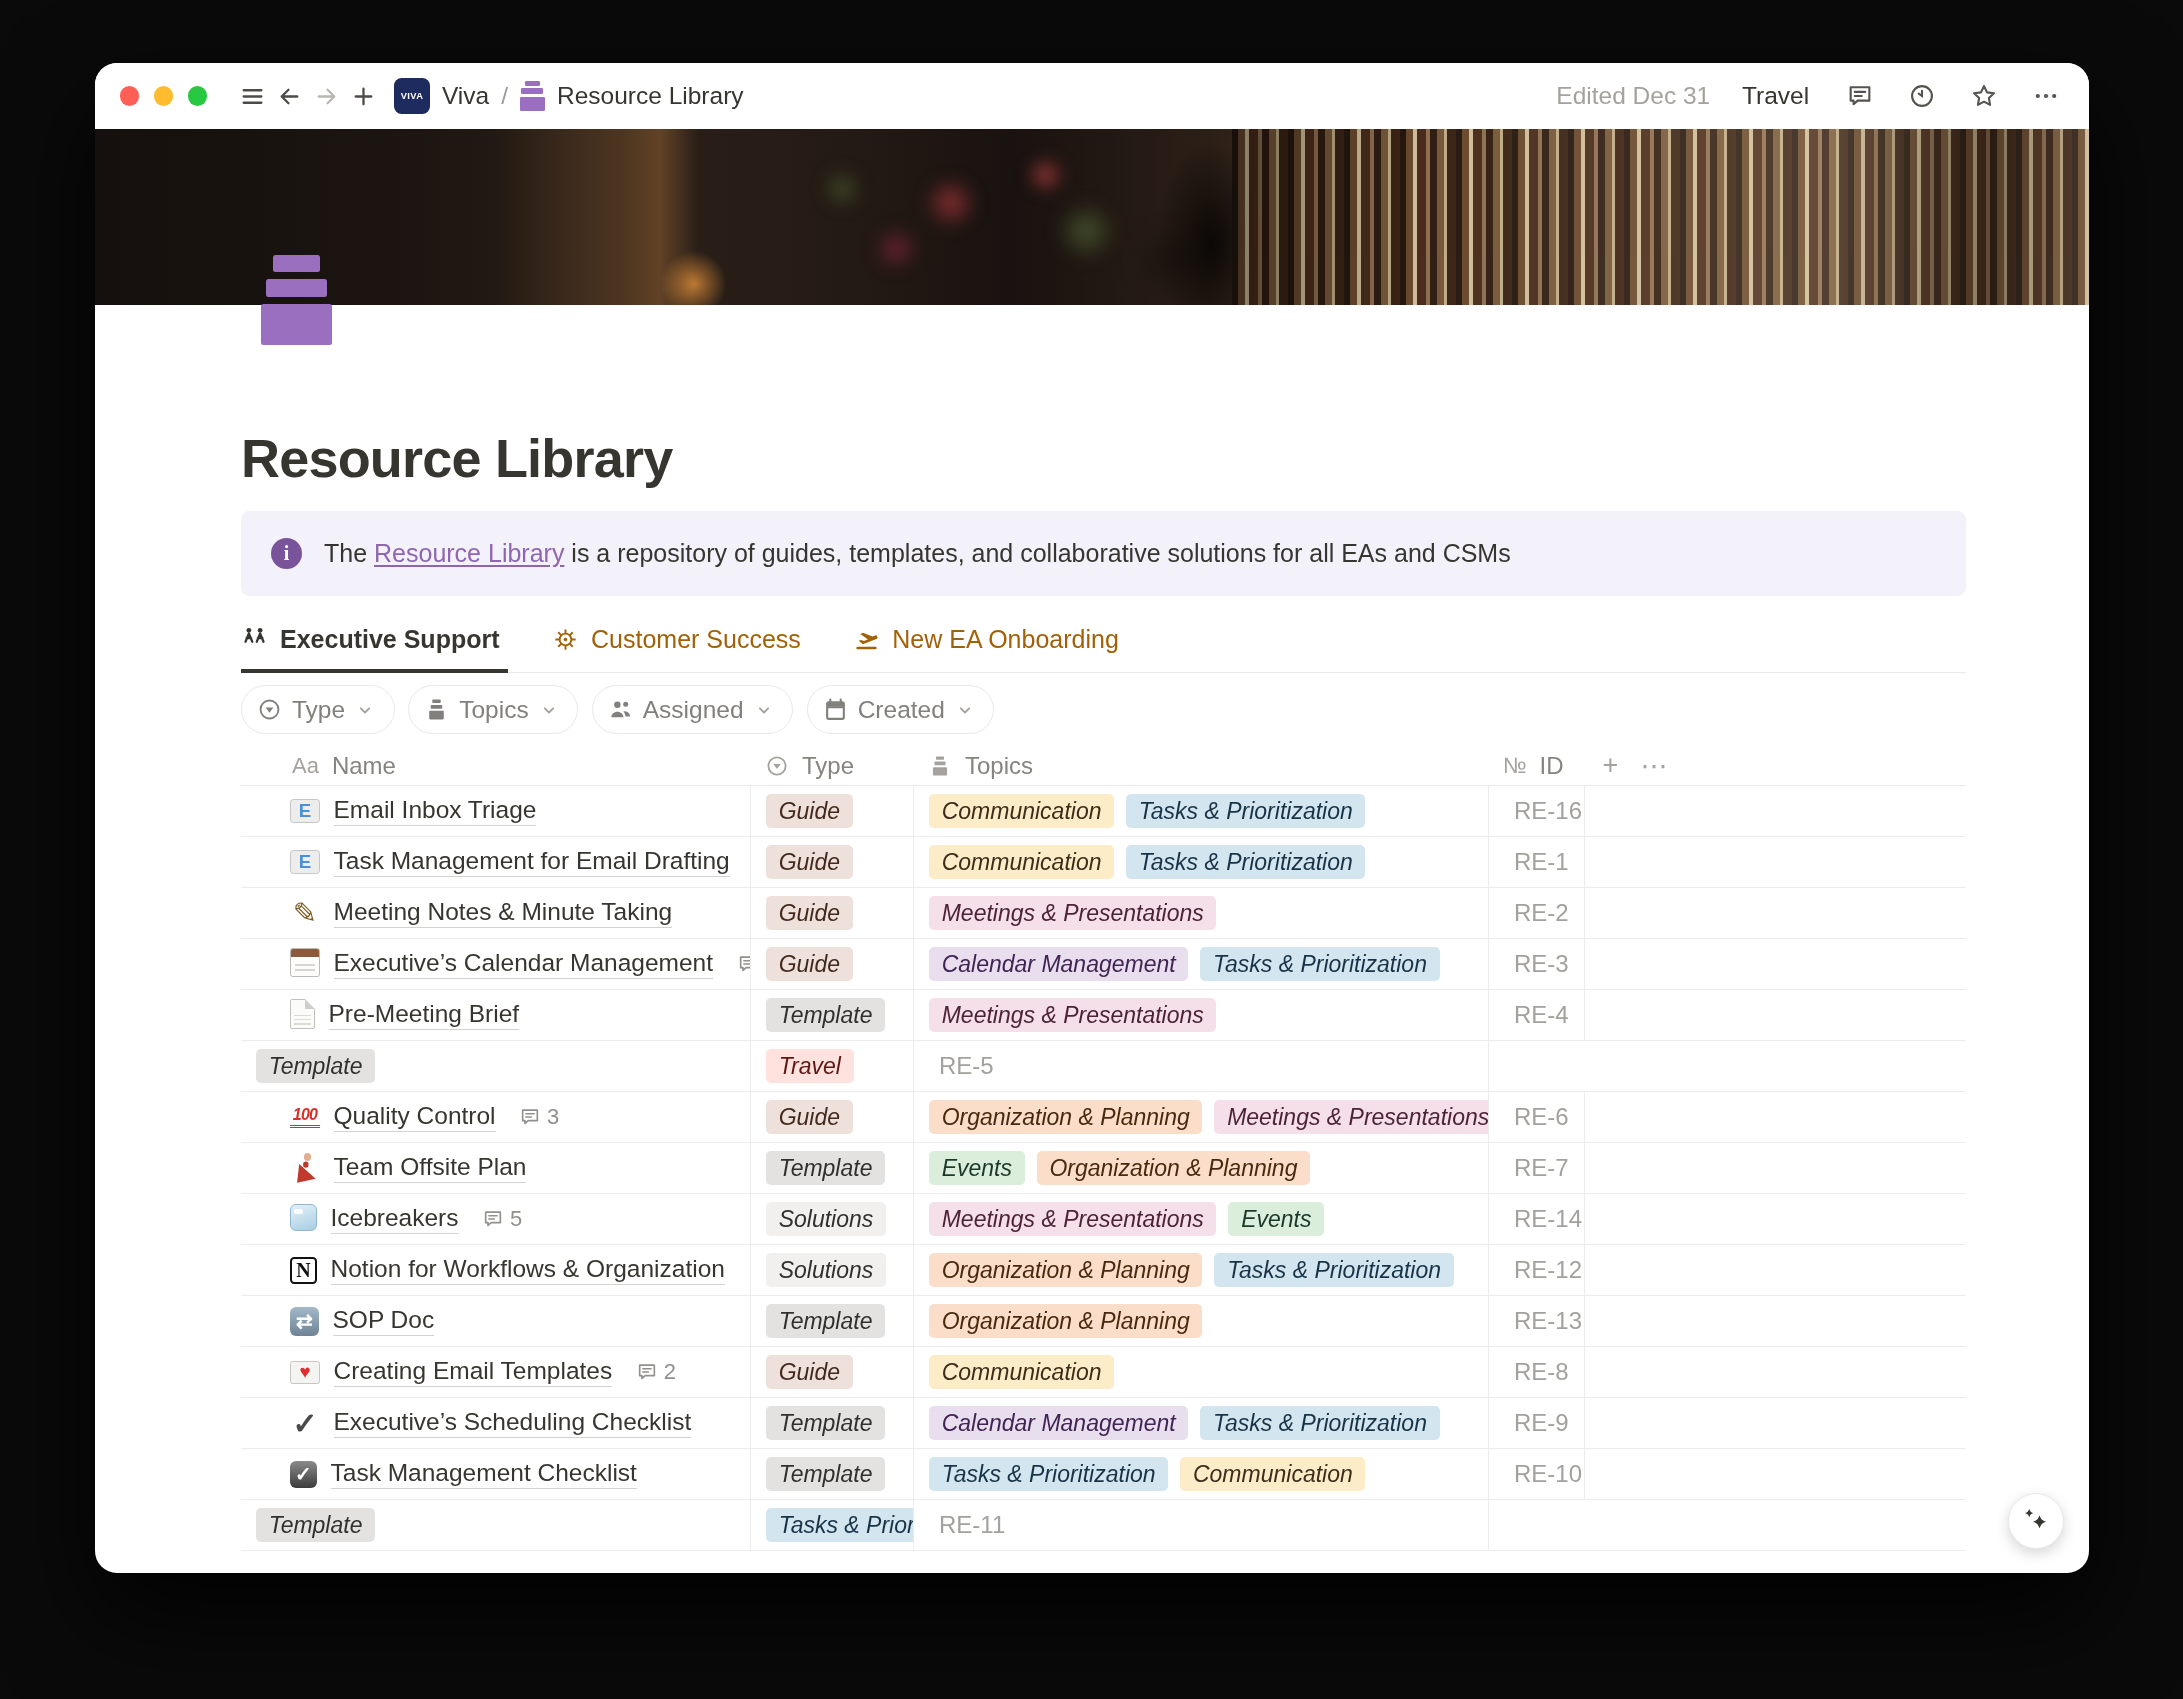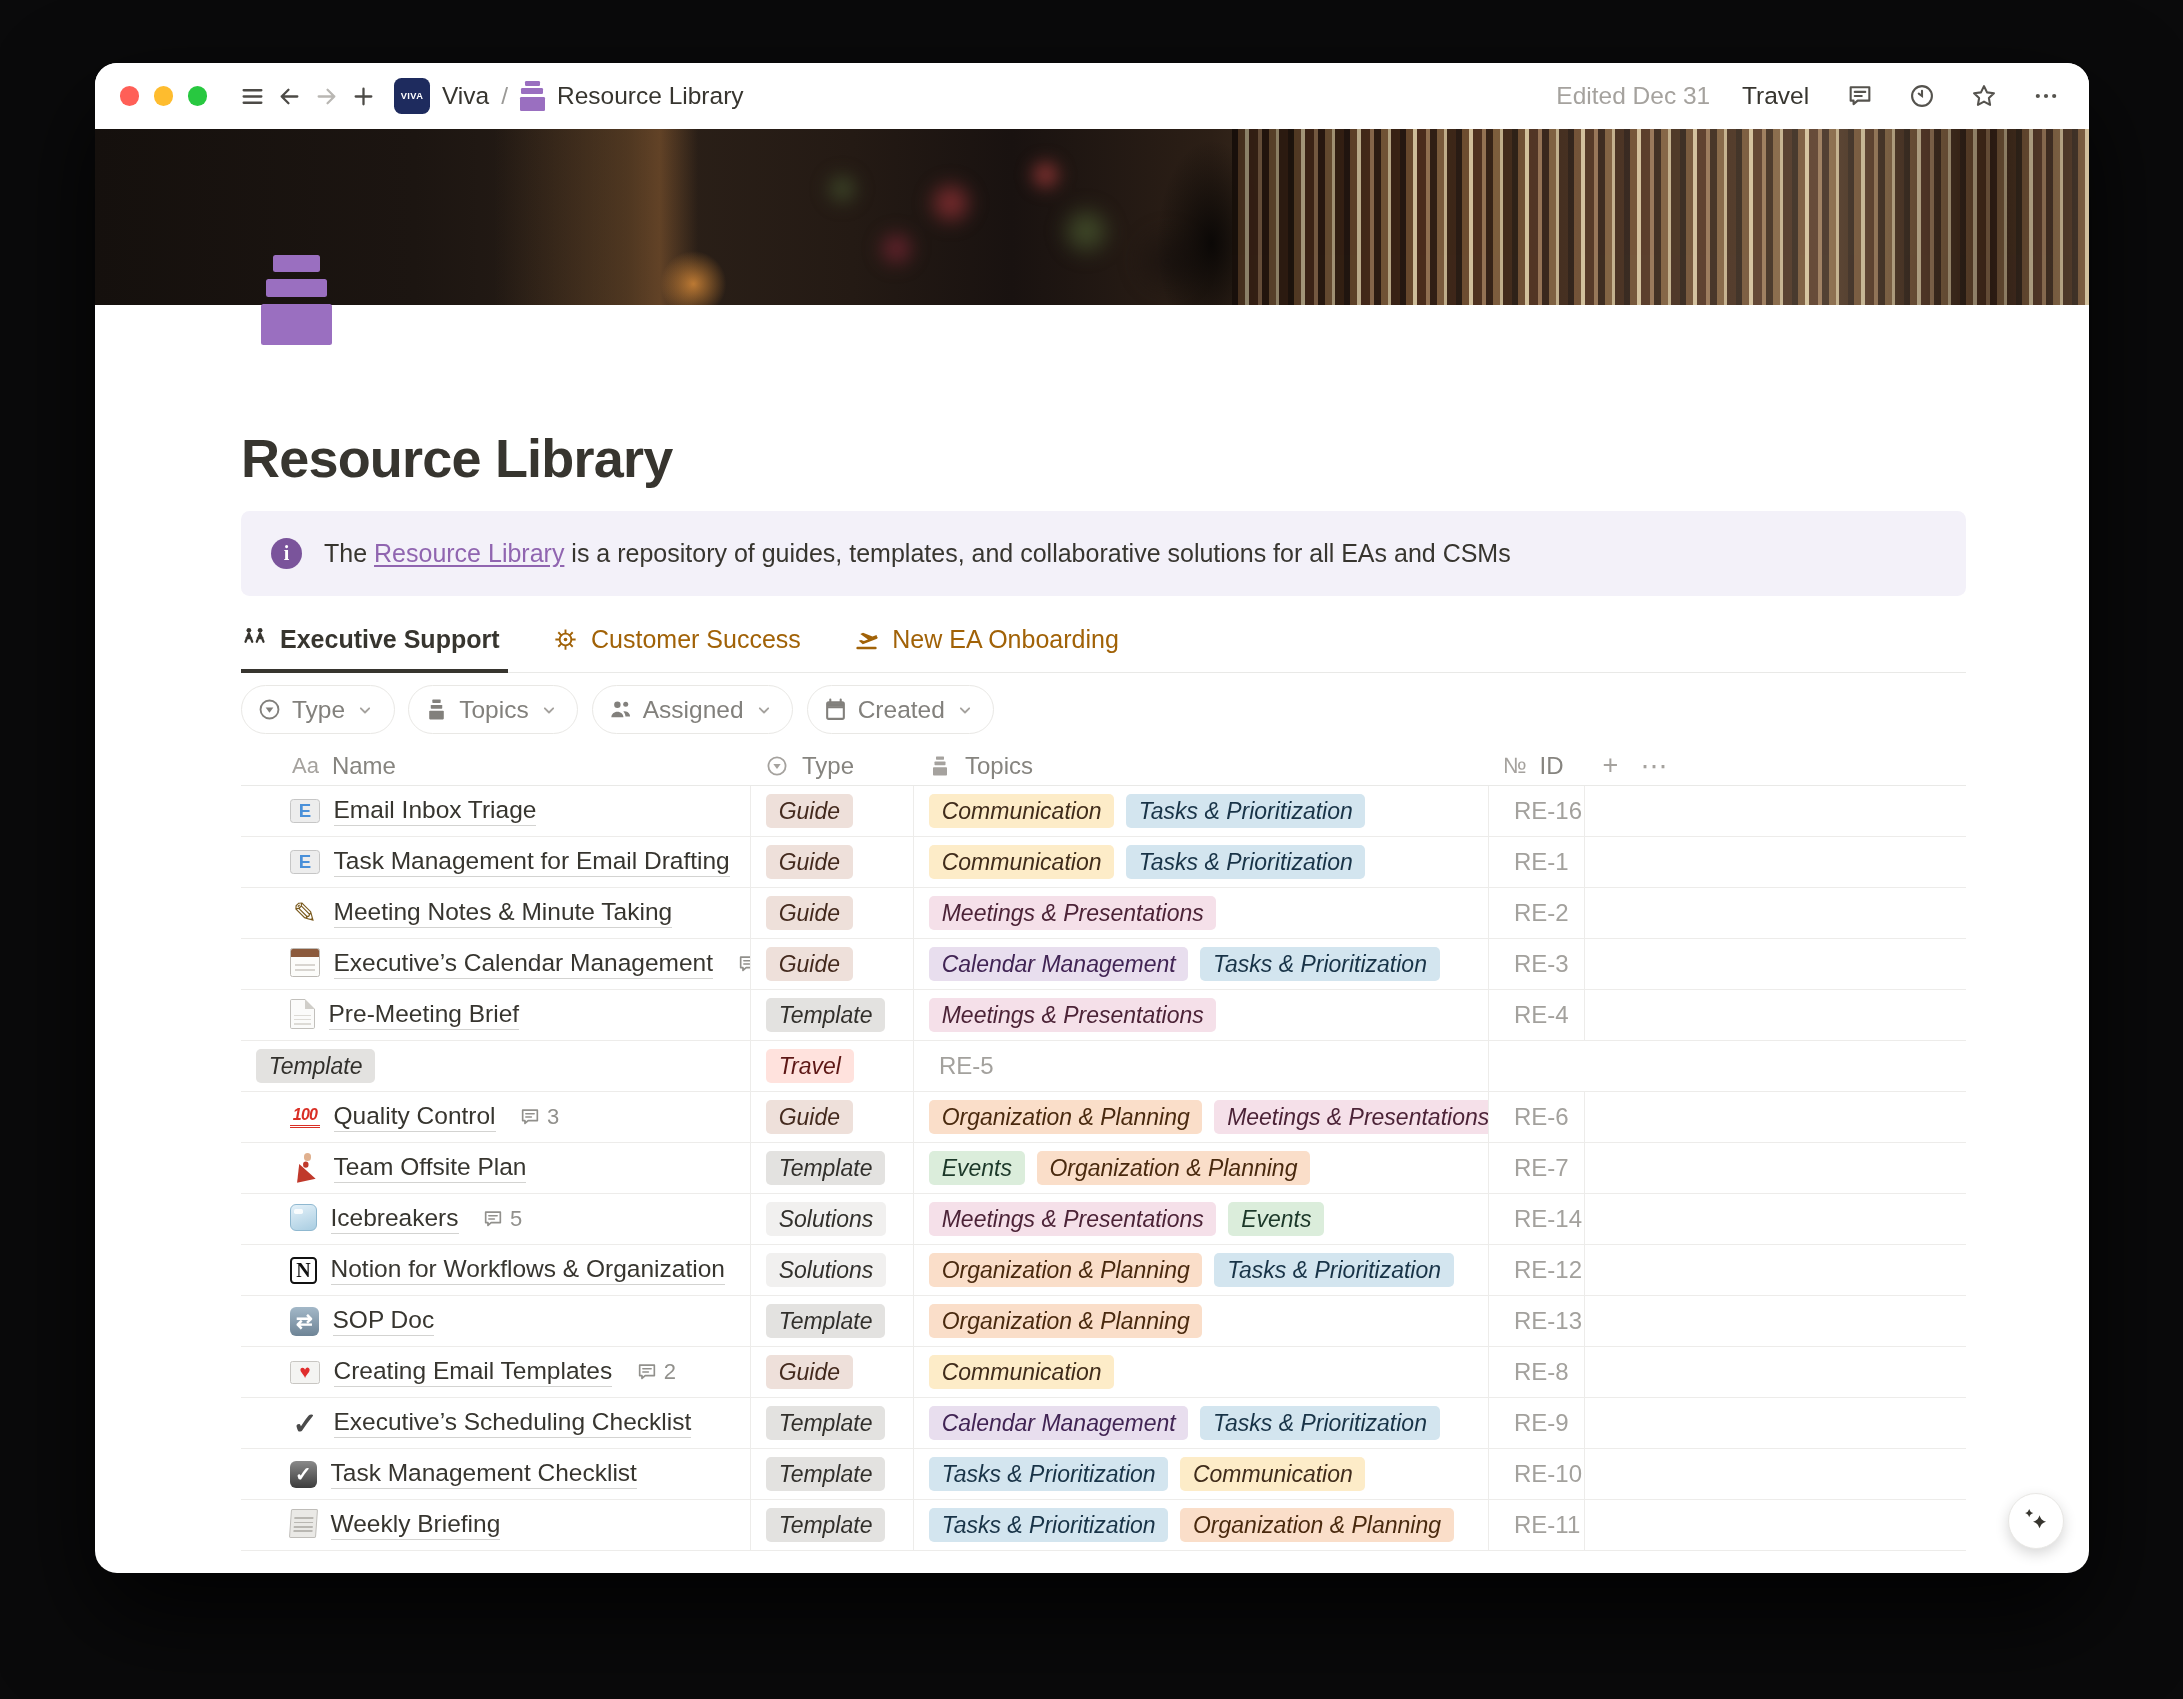--- a/index.html
+++ b/index.html
@@ -671,25 +671,20 @@
     <div class="td td-topics">
             <span class="tag" style="background: rgb(211, 229, 239); color: rgb(24, 51, 71);">Tasks &amp; Prioritization</span>
             <span class="tag" style="background: rgb(253, 236, 200); color: rgb(64, 44, 27);">Communication</span>
           </div>
     <div class="td td-id">
             <span class="id-val">RE-10</span>
           </div>
     <div class="td"></div>
   </div>
         <div class="grid-cols trow">
-    <div class="td td-name">
-      <span class="row-ic"><span class="ic ic-doc"></span></span>
-      <span class="row-name">Weekly Briefing</span>
-
-    </div>
     <div class="td td-type">
       <span class="tag type-tag" style="background: rgb(227, 226, 224); color: rgb(50, 48, 44);">Template</span>
     </div>
     <div class="td td-topics">
             <span class="tag" style="background: rgb(211, 229, 239); color: rgb(24, 51, 71);">Tasks &amp; Prioritization</span>
             <span class="tag" style="background: rgb(250, 222, 201); color: rgb(73, 41, 14);">Organization &amp; Planning</span>
           </div>
     <div class="td td-id">
             <span class="id-val">RE-11</span>
           </div>

